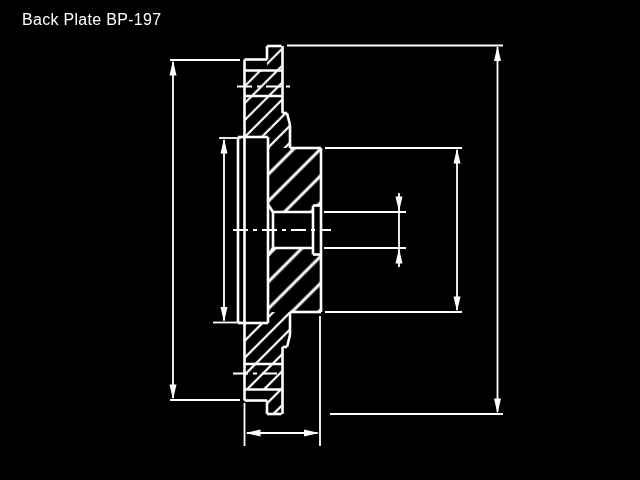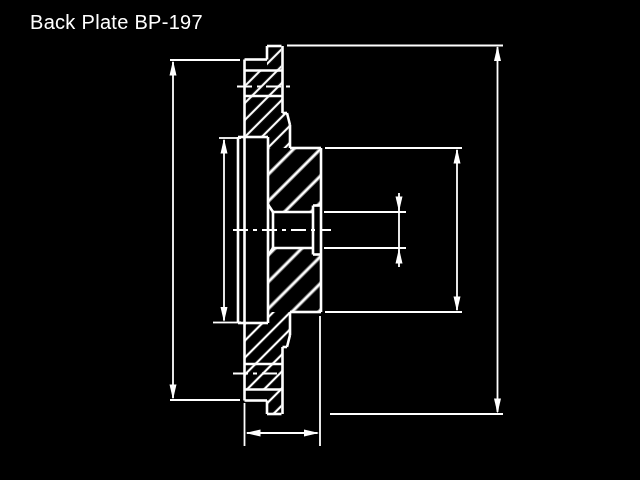--- a/index.html
+++ b/index.html
@@ -1,18 +1,18 @@
 <!DOCTYPE html>
 <html><head>
 <meta charset="utf-8">
 <style>
   html,body{margin:0;padding:0;background:#000;}
   .stage{position:relative;width:640px;height:480px;overflow:hidden;}
-  .title{position:absolute;left:30px;top:11px;font-family:"Liberation Sans",sans-serif;
-         font-size:20px;letter-spacing:0.3px;white-space:nowrap;}
+  .title{position:absolute;left:22px;top:11px;font-family:"Liberation Sans",sans-serif;
+         font-size:16px;letter-spacing:0.3px;white-space:nowrap;}
   svg{position:absolute;left:0;top:0;display:block;}
 </style>
 </head>
 <body style="background: rgb(0, 0, 0);">
 
 <div class="stage" style="background: rgb(0, 0, 0);">
   <div class="title" style="color: rgb(255, 255, 255);">Back Plate BP-197</div>
   <svg width="640" height="480" viewBox="0 0 640 480">
     <defs>
       <pattern id="hatch-fine" width="12" height="12" patternUnits="userSpaceOnUse" patternTransform="rotate(45)">

